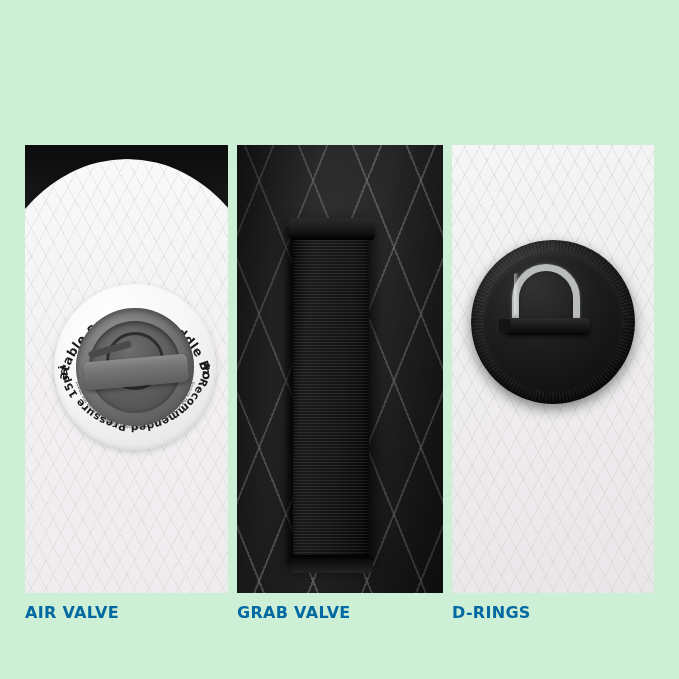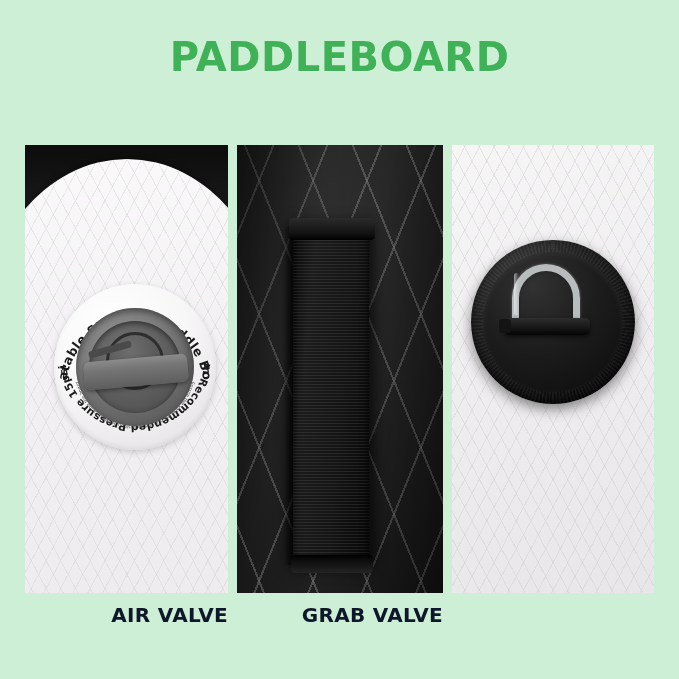--- a/index.html
+++ b/index.html
@@ -321,35 +321,34 @@
     top: 603px;
     left: 25px;
     width: 629px;
     height: 34px;
   }
   .caption {
     position: absolute;
     top: 0;
     font-family: "DejaVu Sans", sans-serif;
     font-weight: bold;
-    font-size: 20px;
+    font-size: 16px;
     letter-spacing: 0.3px;
-    color: #0f172a;
-    text-align: right;
+    color: #0369a1;
+    text-align: left;
     white-space: nowrap;
   }
   #caption-air-valve   { left: 0px;   width: 203px; }
   #caption-grab-handle { left: 212px; width: 206px; }
   #caption-d-rings     { left: 427px; width: 202px; }
 </style>
 </head>
 <body>
 
 <div id="title-block">
-  <span class="title-line">PADDLEBOARD</span>
 </div>
 
 <div id="panel-row">
 
   <div class="panel" id="panel-air-valve">
     <div class="deck-white"></div>
     <div id="nose-dark"></div>
     <div id="nose-white-curve"></div>
 
     <div id="air-valve">
@@ -400,13 +399,14 @@
       <div id="d-ring-base"></div>
       <div id="d-ring-base-tab"></div>
     </div>
   </div>
 
 </div>
 
 <div id="caption-row">
   <div class="caption" id="caption-air-valve">AIR VALVE</div>
   <div class="caption" id="caption-grab-handle">GRAB VALVE</div>
+  <div class="caption" id="caption-d-rings">D-RINGS</div>
 </div>
 
 </body></html>

